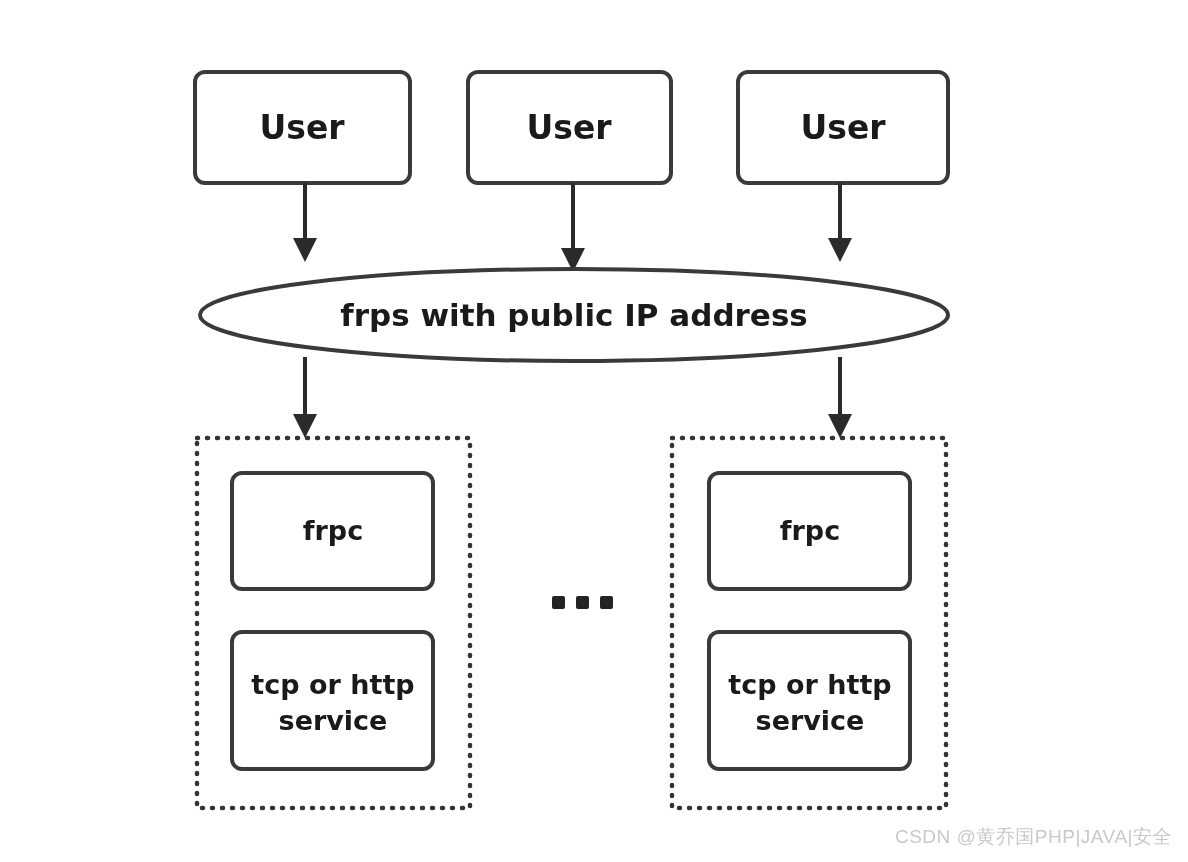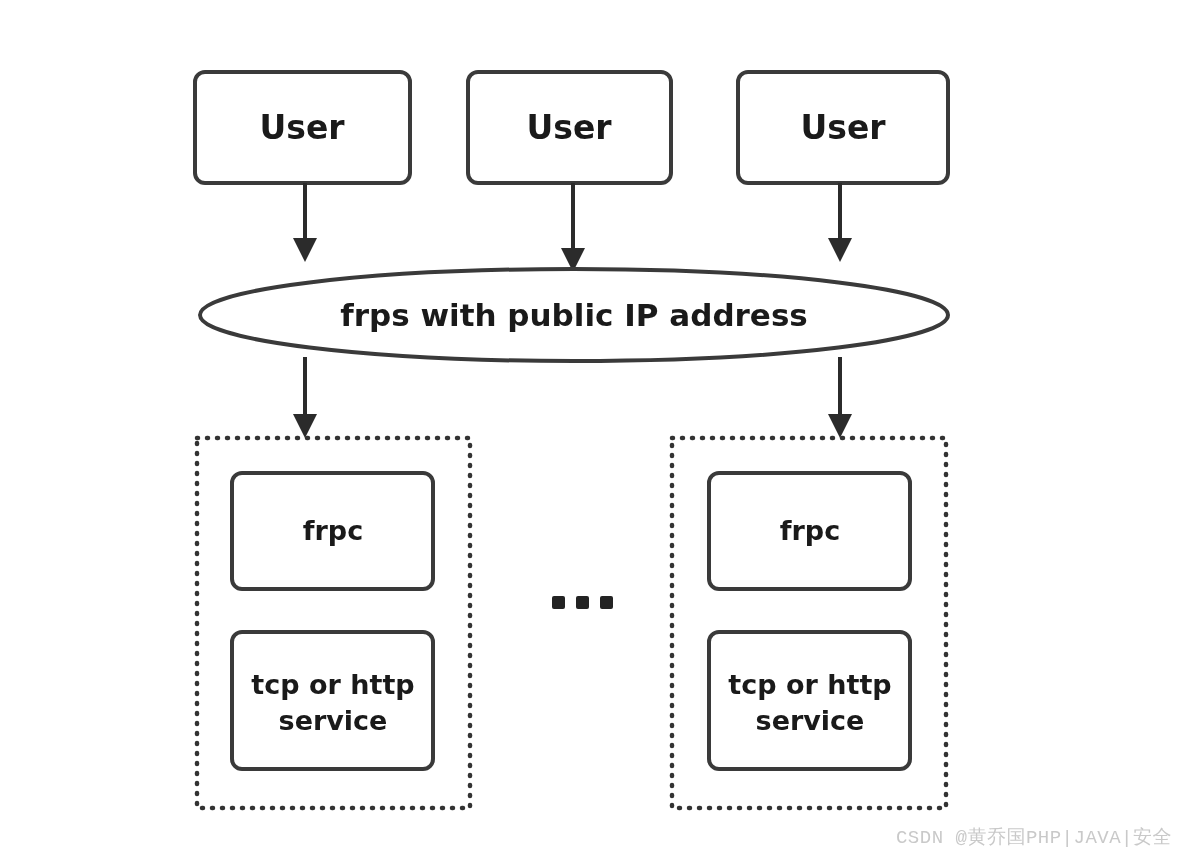--- a/index.html
+++ b/index.html
@@ -80,21 +80,21 @@
     height: 13px;
     border-radius: 2px;
     background: #232323;
   }
   .watermark {
     position: absolute;
     right: 16px;
     bottom: 12px;
     font-size: 19px;
     color: #c9c9c9;
-    font-family: Liberation Mono, monospace;
+    font-family: Liberation Sans, sans-serif;
     white-space: nowrap;
     letter-spacing: 0.5px;
   }
 </style>
 </head>
 <body>
 
 <div id="canvas">
 
   <svg class="diagram-svg" viewBox="0 0 1188 862" xmlns="http://www.w3.org/2000/svg">

